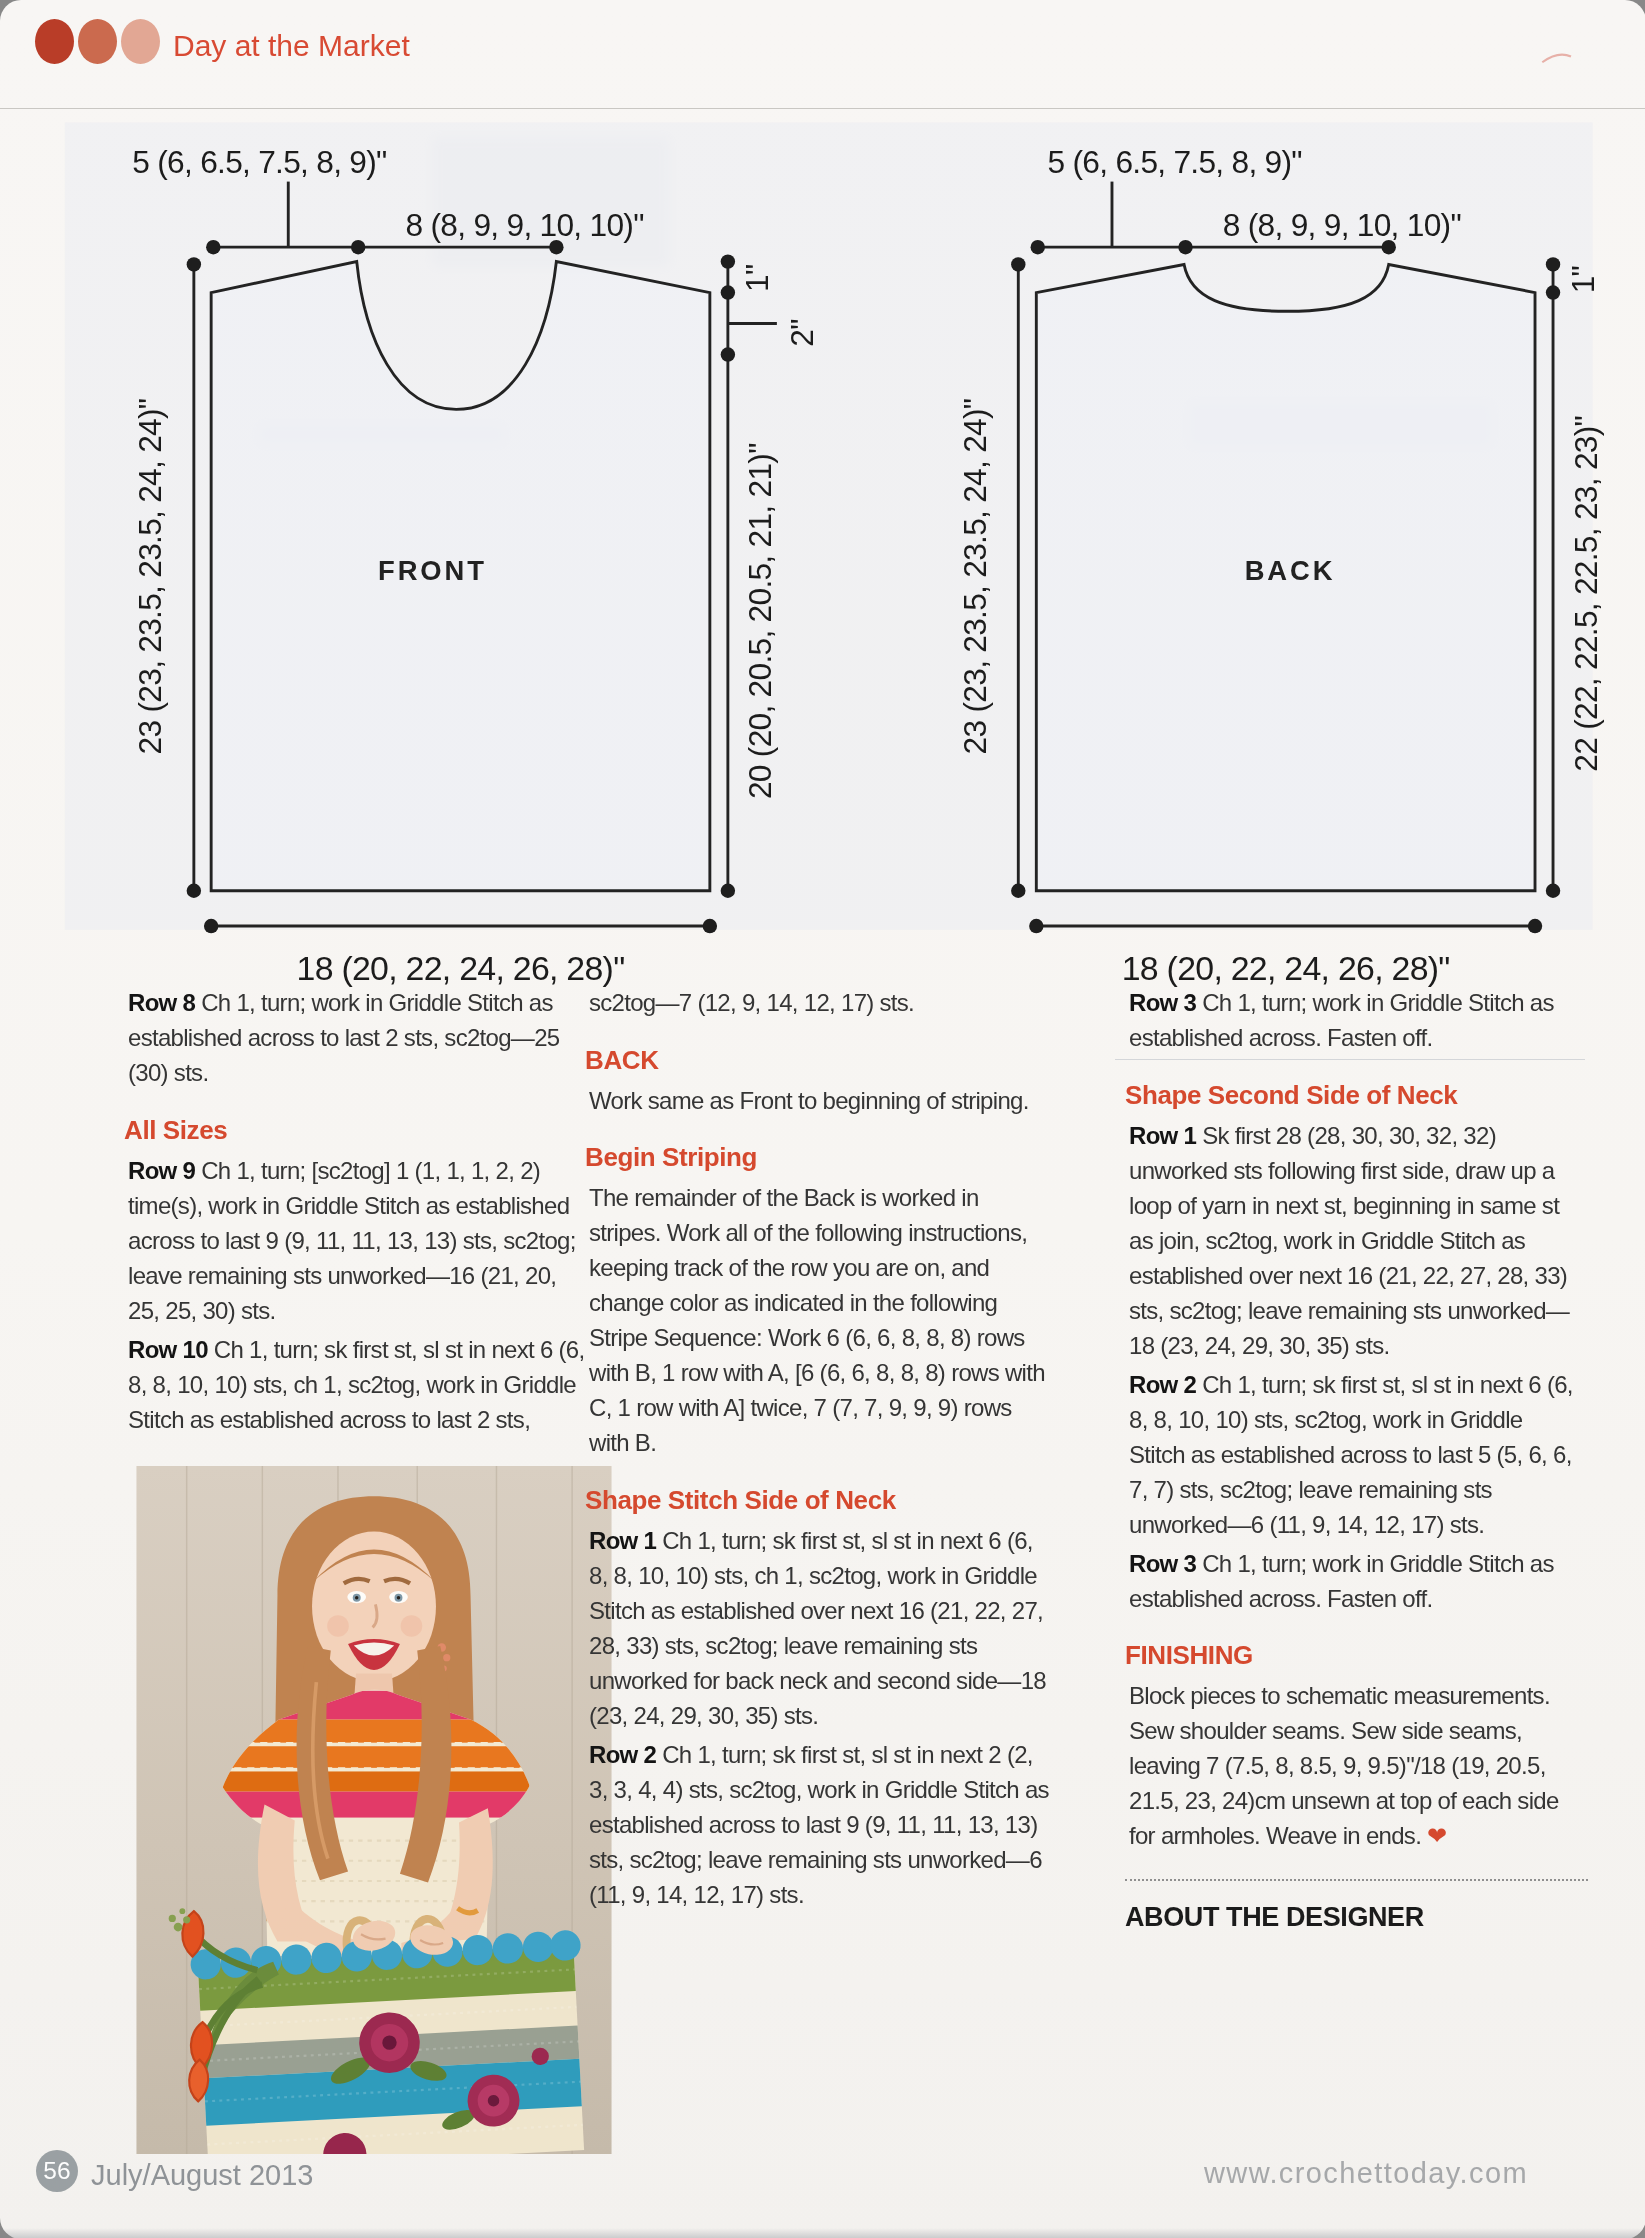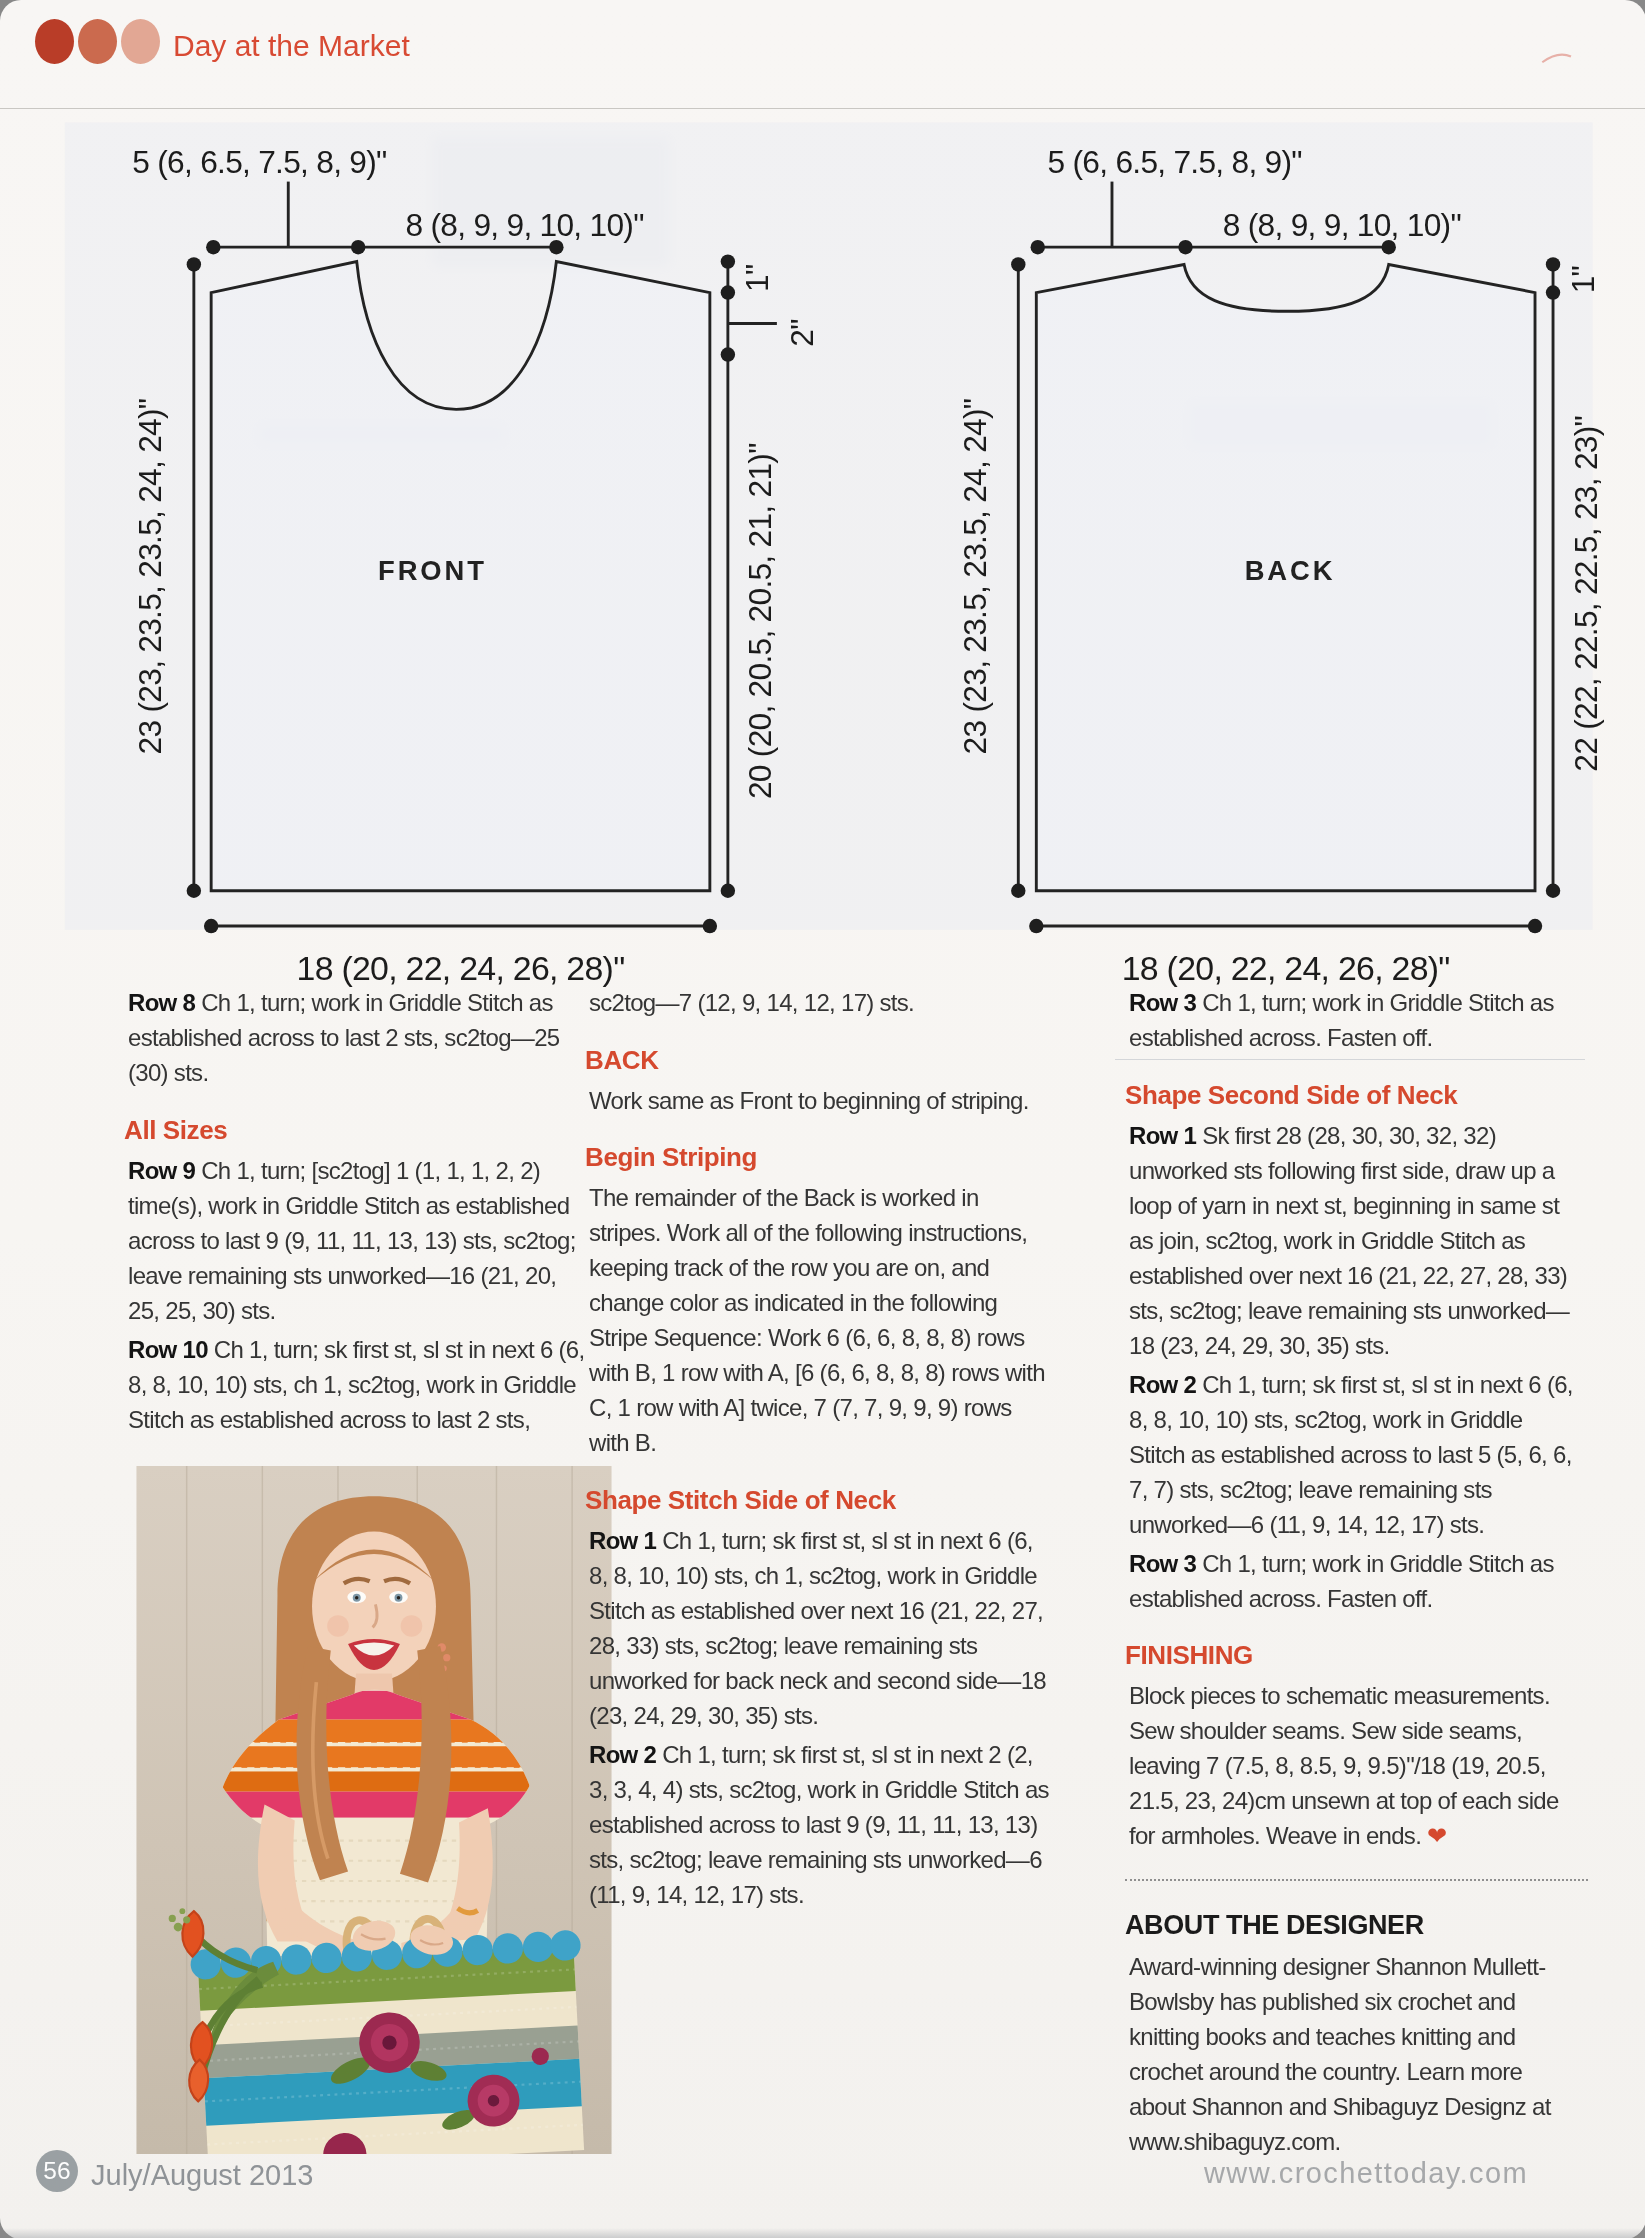--- a/index.html
+++ b/index.html
@@ -19,21 +19,21 @@
   .piece{font-size:38px;font-weight:bold;letter-spacing:4px;fill:#222;}
   
   .col{position:absolute;top:981px;}
   .col:nth-child(1){left:124px;width:467px;}
   .col:nth-child(2){left:585px;width:468px;}
   .col:nth-child(3){left:1125px;width:463px;}
   .col p{margin:4px;font-size:24px;line-height:35px;letter-spacing:-0.7px;color:#353535;}
   .col p strong{color:#141414;}
   .col h3{margin:24.5px 0 7.2px 0;font-size:26px;letter-spacing:-0.4px;}
   .col h3.h-red{color:#d5492e;}
-  .col h3.h-black{color:#1b1b1b;font-size:27px;margin-top:29px;}
+  .col h3.h-black{color:#1b1b1b;font-size:27px;margin-top:21px;}
   .dotted{border:0;border-top:2.9px dotted #8f8f8f;margin:26px 0 7.2px 0;}
   .heart{color:#d5492e;}
   .photo-fig{display:block;margin:29px 0 0 11.5px;width:476px;height:688px;}
   .ghost{position:absolute;background:#9db0cf;opacity:.07;filter:blur(5px);border-radius:7.2px;}
   .ghost-rule{position:absolute;left:1115px;top:1059px;width:470px;height:1.4px;background:#d4d6d9;}
   
   .page-num{position:absolute;left:36px;top:2150px;width:42px;height:42px;border-radius:50%;
             background:#9aa0a3;color:#fdfdfd;font-size:24.5px;display:flex;align-items:center;justify-content:center;}
   .issue{position:absolute;left:91px;top:2159px;font-size:29px;color:#8f9397;}
   .website{position:absolute;right:118px;top:2157px;font-size:29px;color:#a6a8aa;letter-spacing:1.4px;}
@@ -300,21 +300,20 @@
       <div class="col">
         <p><strong>Row 3 </strong>Ch 1, turn; work in Griddle Stitch as established across. Fasten off.</p>
         <h3 class="h-red">Shape Second Side of Neck</h3>
         <p><strong>Row 1 </strong>Sk first 28 (28, 30, 30, 32, 32) unworked sts following first side, draw up a loop of yarn in next st, beginning in same st as join, sc2tog, work in Griddle Stitch as established over next 16 (21, 22, 27, 28, 33) sts, sc2tog; leave remaining sts unworked—18 (23, 24, 29, 30, 35) sts.</p>
         <p><strong>Row 2 </strong>Ch 1, turn; sk first st, sl st in next 6 (6, 8, 8, 10, 10) sts, sc2tog, work in Griddle Stitch as established across to last 5 (5, 6, 6, 7, 7) sts, sc2tog; leave remaining sts unworked—6 (11, 9, 14, 12, 17) sts.</p>
         <p><strong>Row 3 </strong>Ch 1, turn; work in Griddle Stitch as established across. Fasten off.</p>
         <h3 class="h-red">FINISHING</h3>
         <p>Block pieces to schematic measurements. Sew shoulder seams. Sew side seams, leaving 7 (7.5, 8, 8.5, 9, 9.5)"/18 (19, 20.5, 21.5, 23, 24)cm unsewn at top of each side for armholes. Weave in ends.<span class="heart"> ❤</span></p>
         <div class="dotted"></div>
         <h3 class="h-black">ABOUT THE DESIGNER</h3>
-        <p>Award-winning designer Shannon Mullett-Bowlsby has published six crochet and knitting books and teaches knitting and crochet around the country. Learn more about Shannon and Shibaguyz Designz at www.shibaguyz.com.</p>
       </div>
     </div>
 
   <div class="page-num">56</div>
   <div class="issue">July/August 2013</div>
   <div class="website">www.crochettoday.com</div>
   <div class="bottom-shade"></div>
 </div>
 
 

